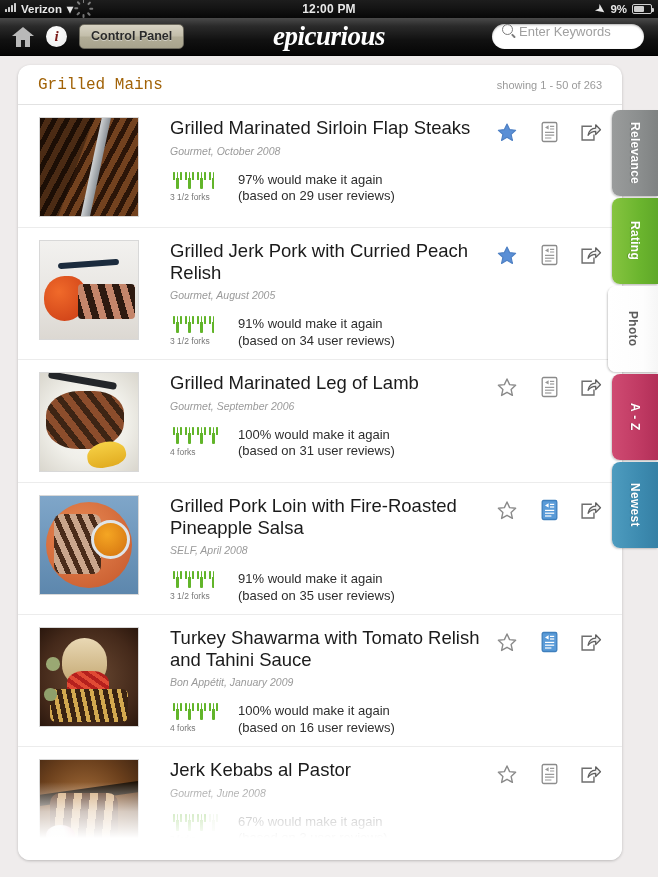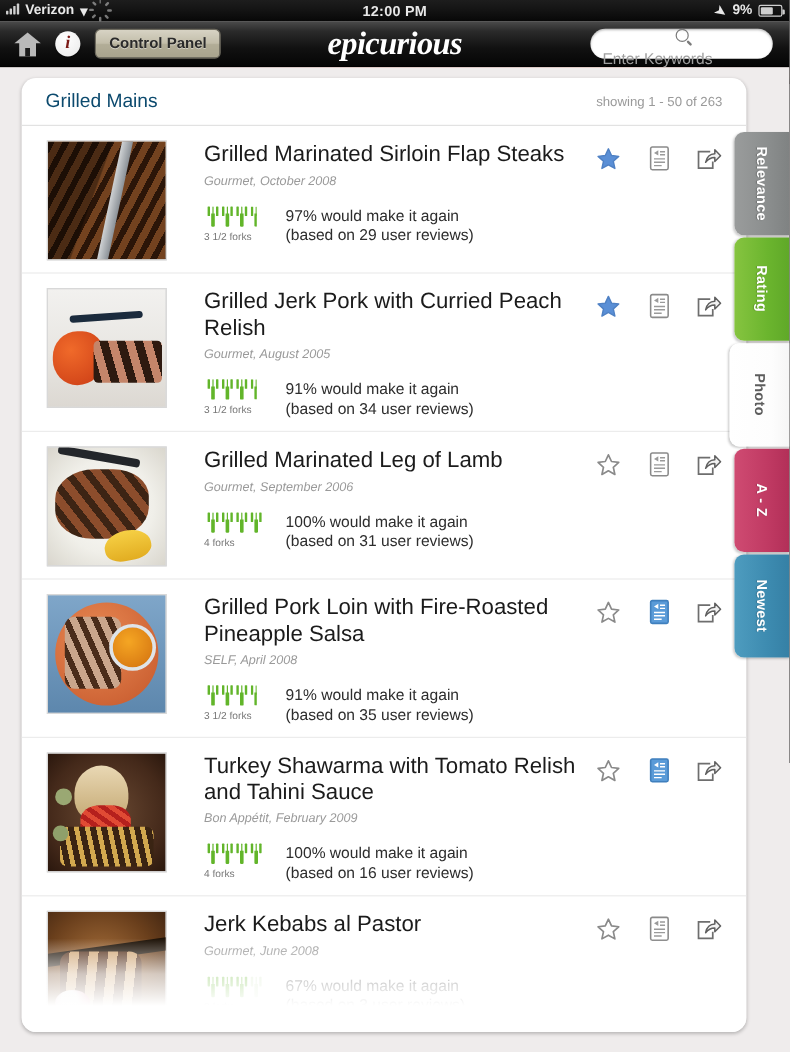--- a/index.html
+++ b/index.html
@@ -61,22 +61,22 @@
     border: 1px solid #6d6a5e; color: #2a2a2a; font-size: 12.5px; font-weight: bold;
     text-shadow: 0 1px 0 rgba(255,255,255,.45); cursor: pointer; line-height: 1;
   }
   .brand {
     position: absolute; left: 0; right: 0; text-align: center;
     color: #fff; font-family: "Liberation Serif", serif; font-weight: bold; font-style: italic;
     font-size: 27px; letter-spacing: -0.5px; pointer-events: none;
   }
   .searchbox {
     margin-left: auto; margin-right: 14px; width: 152px; height: 25px; border-radius: 13px;
-    background: #fff; display: flex; align-items: center; padding: 0 10px; gap: 6px;
-    position: relative; z-index: 3; box-shadow: inset 0 1px 2px rgba(0,0,0,.3); flex-direction: column;
+    background: #fff; display: flex; align-items: flex-start; padding: 0 10px; gap: 6px;
+    position: relative; z-index: 3; box-shadow: inset 0 1px 2px rgba(0,0,0,.3);
   }
   .search-glass { width: 11px; height: 11px; border: 1.8px solid #7b7b7b; border-radius: 50%; position: relative; flex:0 0 auto;}
   .search-glass::after { content:''; position:absolute; right:-4px; bottom:-3px; width:5px; height:1.8px;
     background:#7b7b7b; transform: rotate(45deg); border-radius:1px;}
   .searchbox input { border: 0; outline: 0; font-size: 13px; color: #333; width: 100%;
     font-family: "Liberation Sans", sans-serif; background: transparent;}
   .searchbox input::placeholder { color: #a0a0a0; }
 
   
   .ribbon {
@@ -93,21 +93,21 @@
   
   .card {
     position: absolute; top: 65px; left: 18px; width: 604px; height: 795px;
     background: #fff; border-radius: 12px; overflow: hidden;
     box-shadow: 0 1px 3px rgba(0,0,0,.22); z-index: 2;
   }
   .card-head {
     height: 40px; display: flex; align-items: center; padding: 0 20px;
     border-bottom: 1px solid #e2e2e2;
   }
-  .card-title { font-size: 16px; color: #0c4a6e; }
+  .card-title { font-size: 16px; color: #a16207; font-family: Liberation Mono, monospace; }
   .card-count { margin-left: auto; font-size: 11px; color: #9a9a9a; }
 
   .list { position: relative; }
   .row { display: flex; padding: 12px 20px 10px 21px; border-bottom: 1px solid #ececec; position: relative; }
   .row:last-child { border-bottom: none; }
 
   .thumb {
     width: 100px; height: 100px; flex: 0 0 auto; border: 1px solid #d8d8d8;
     background: #ddd; overflow: hidden; position: relative;
   }
@@ -584,21 +584,21 @@
             <div class="img food5">
               <span class="pita"></span>
               <span class="tom"></span>
               <span class="fries"></span>
               <span class="olive"></span>
               <span class="olive2"></span>
             </div>
           </div>
           <div class="row-main">
             <div class="rtitle">Turkey Shawarma with Tomato Relish and Tahini Sauce</div>
-            <div class="rsource">Bon Appétit, February 2009</div>
+            <div class="rsource">Bon Appétit, January 2009</div>
             <div class="rating-wrap">
               <div class="forks-col">
                 <div class="forks">
                   <span class="fork">
                     <span class="tines">
                       <i></i>
                       <i></i>
                       <i></i>
                     </span>
                     <span class="stem"></span>

